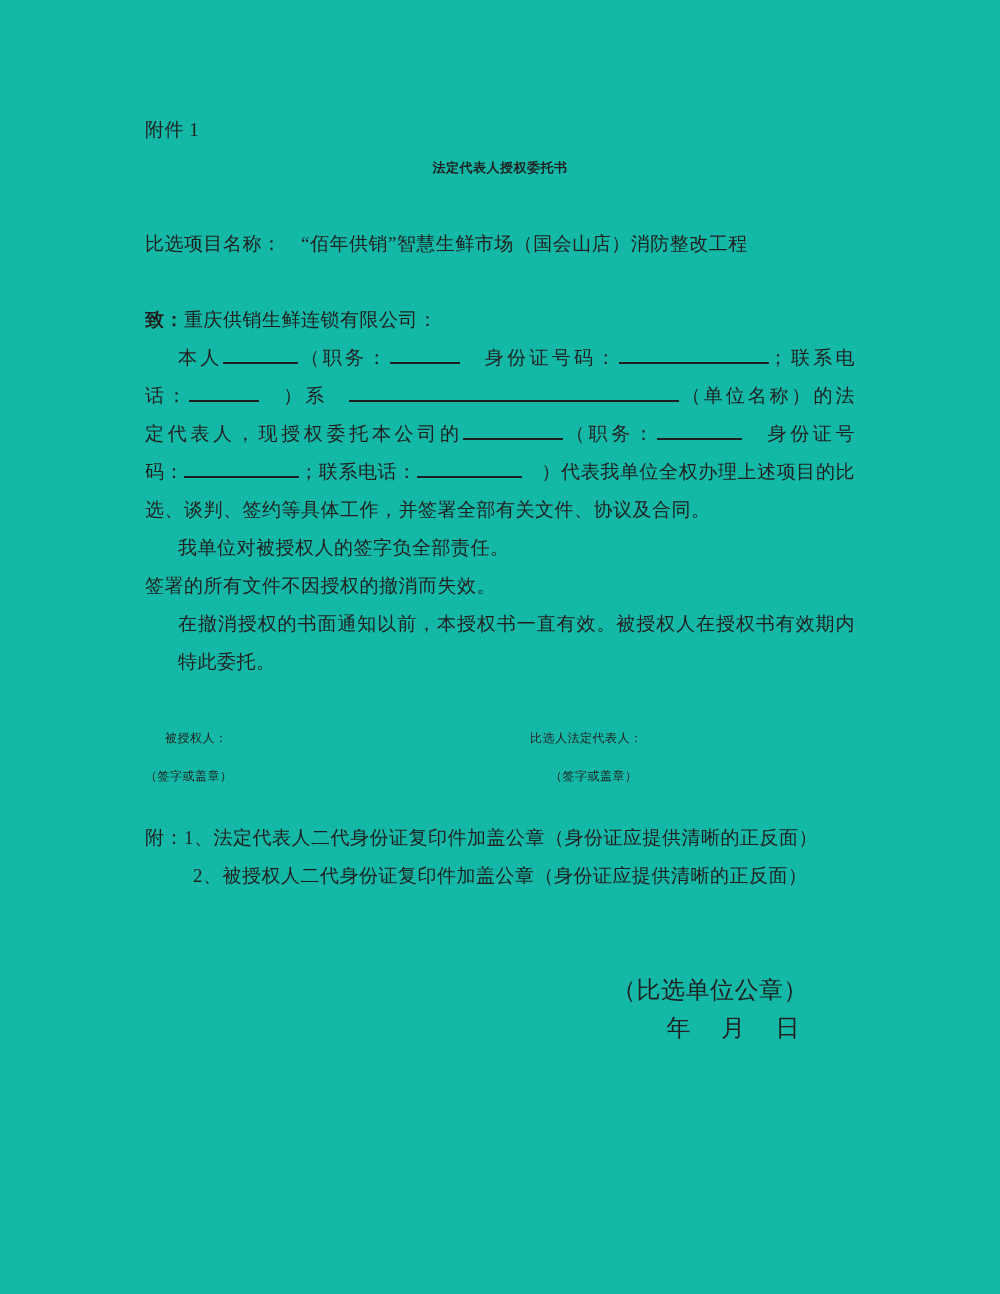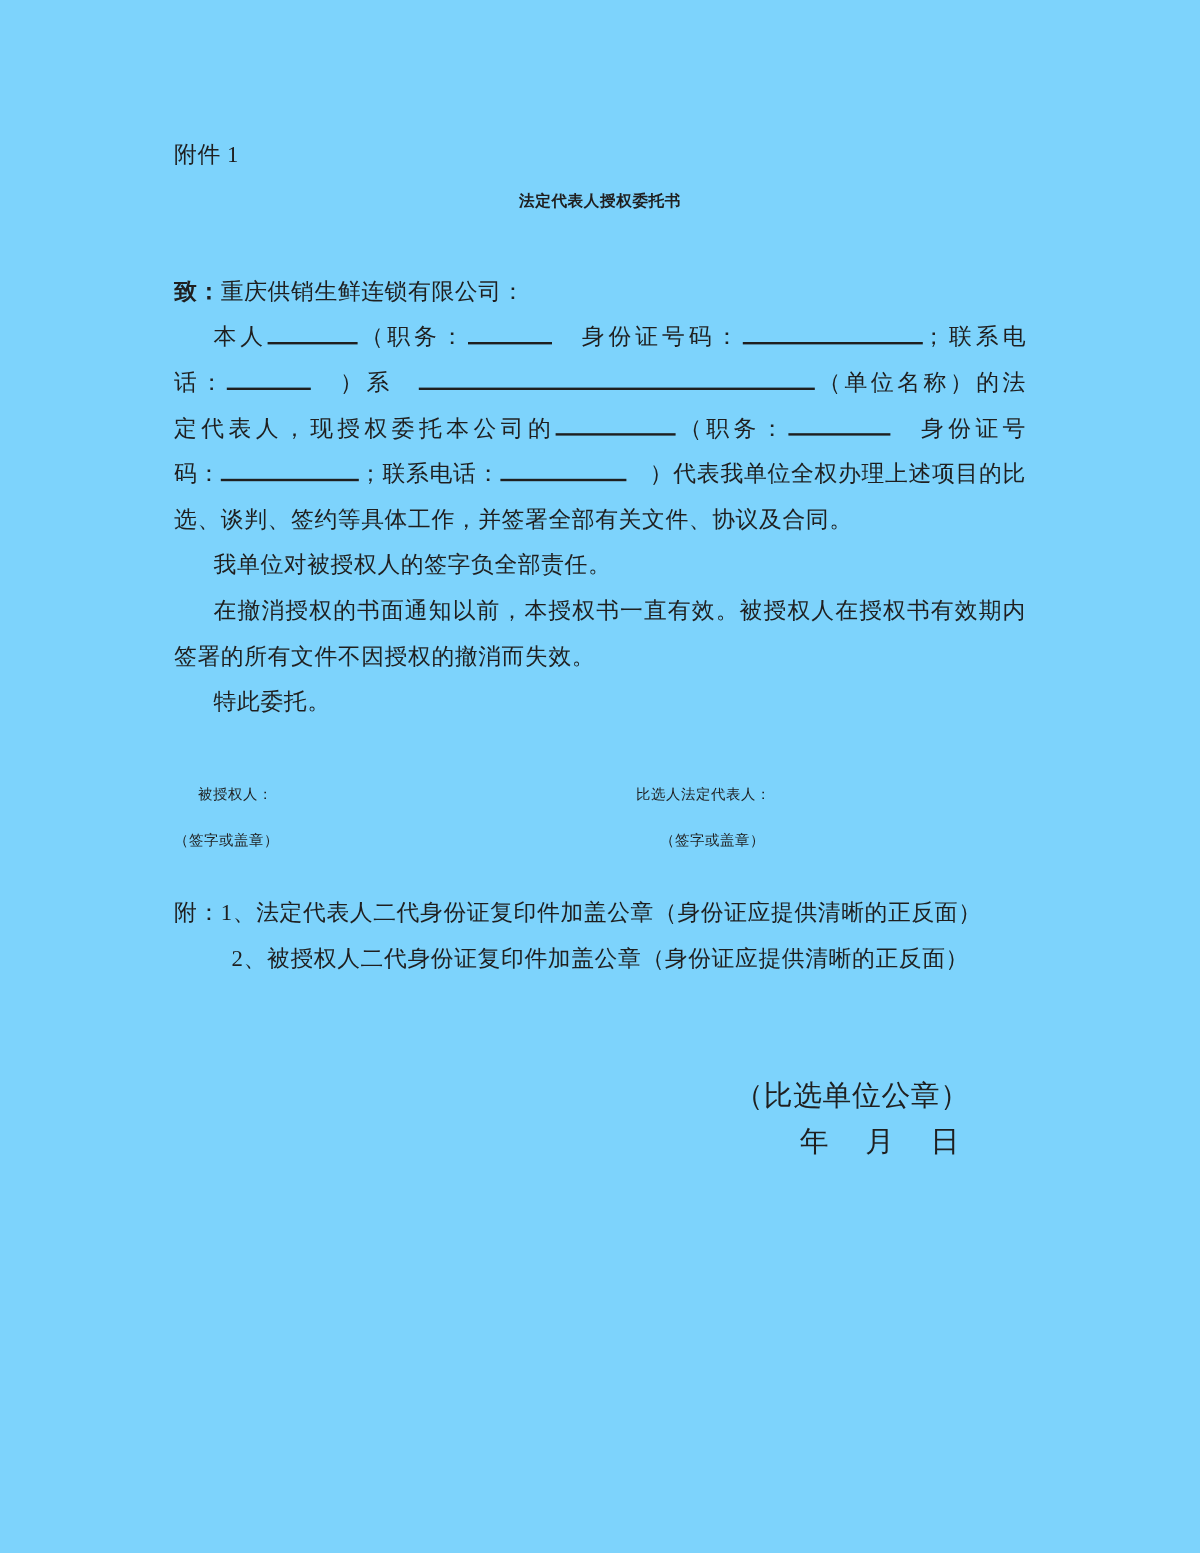--- a/index.html
+++ b/index.html
@@ -1,20 +1,20 @@
 <!DOCTYPE html>
 <html><head>
 <meta charset="utf-8">
 <style>
   html,body{margin:0;padding:0;background:#ffffff;}
   .page{
     position:relative;
     width:1000px;
     height:1294px;
-    background:#7dd3fc;
+    background:#14b8a6;
     overflow:hidden;
     font-family:"Liberation Serif","DejaVu Serif",serif;
     color:#1f1f1f;
   }
   .content{
     position:absolute;
     left:145px;
     top:0;
     width:710px;
     font-size:19px;
@@ -51,34 +51,35 @@
 </head>
 <body>
 
 <div class="page">
   <div class="content">
 
     <div class="attach">附件 1</div>
 
     <div class="title">法定代表人授权委托书</div>
 
+    <div class="project">比选项目名称：　“佰年供销”智慧生鲜市场（国会山店）消防整改工程</div>
 
     <div class="addr">
       <span class="bold">致：</span><span>重庆供销生鲜连锁有限公司：</span>
     </div>
 
     <div>
         <div class="line j ind">本人<span class="blank" style="width: 75px; border-bottom-color: rgb(31, 31, 31);"></span>（职务：<span class="blank" style="width: 70px; border-bottom-color: rgb(31, 31, 31);"></span>　身份证号码：<span class="blank" style="width: 150px; border-bottom-color: rgb(31, 31, 31);"></span>；联系电</div>
         <div class="line j">话：<span class="blank" style="width: 70px; border-bottom-color: rgb(31, 31, 31);"></span>　）系　<span class="blank" style="width: 330px; border-bottom-color: rgb(31, 31, 31);"></span>（单位名称）的法</div>
         <div class="line j">定代表人，现授权委托本公司的<span class="blank" style="width: 100px; border-bottom-color: rgb(31, 31, 31);"></span>（职务：<span class="blank" style="width: 85px; border-bottom-color: rgb(31, 31, 31);"></span>　身份证号</div>
         <div class="line j">码：<span class="blank" style="width: 115px; border-bottom-color: rgb(31, 31, 31);"></span>；联系电话：<span class="blank" style="width: 105px; border-bottom-color: rgb(31, 31, 31);"></span>　）代表我单位全权办理上述项目的比</div>
         <div class="line">选、谈判、签约等具体工作，并签署全部有关文件、协议及合同。</div>
         <div class="line ind">我单位对被授权人的签字负全部责任。</div>
+        <div class="line">签署的所有文件不因授权的撤消而失效。</div>
         <div class="line j ind">在撤消授权的书面通知以前，本授权书一直有效。被授权人在授权书有效期内</div>
-        <div class="line">签署的所有文件不因授权的撤消而失效。</div>
         <div class="line ind">特此委托。</div>
       </div>
 
     <div class="sig">
       <div class="pl20">被授权人：</div>
       <div>比选人法定代表人：</div>
       <div>（签字或盖章）</div>
       <div class="pl20">（签字或盖章）</div>
     </div>
 

